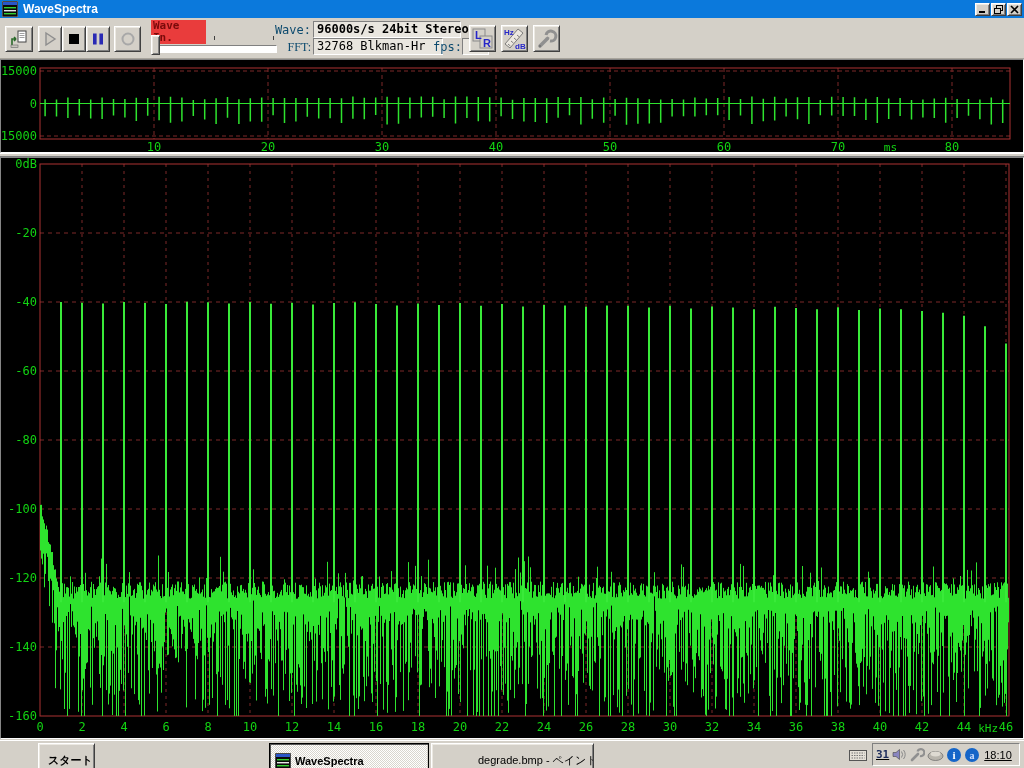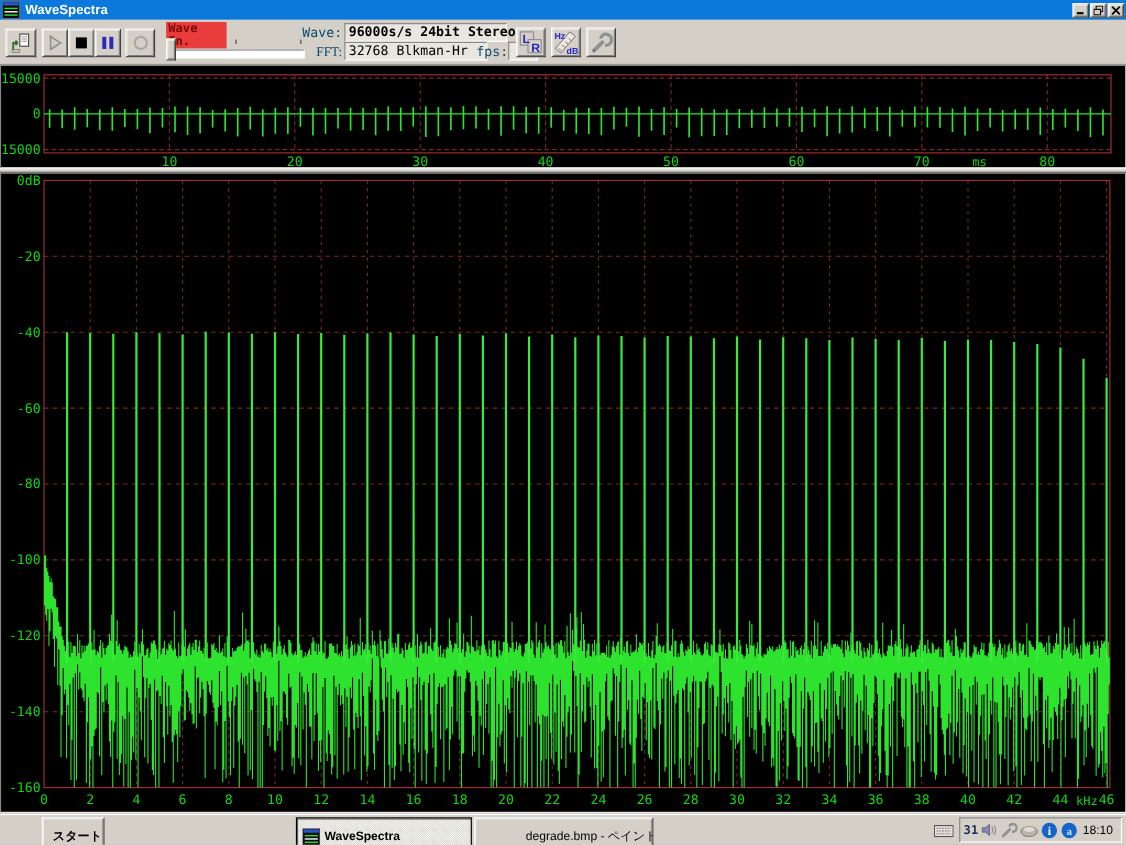--- a/index.html
+++ b/index.html
@@ -24,21 +24,21 @@
   .wavein{font:bold 11px "DejaVu Sans Mono",monospace;background:#e93c3c;color:#7a0a0a;line-height:12px;padding:0 2px;}
   .tick{background:#404040;width:1px;height:4px;}
   .taskbar{left:0;top:740px;width:1024px;height:28px;background:#d4d0c8;border-top:1px solid #fff;}
   .taskbtn{position:absolute;top:2px;height:35px;display:flex;align-items:center;gap:4px;padding:0 5px;
            font-size:11px;color:#000;white-space:nowrap;overflow:hidden;cursor:default;margin-left:36px;}
   .taskbtn.active{border-color:#808080 #ffffff #ffffff #808080;box-shadow:inset 1px 1px 0 #565656, inset -1px -1px 0 #d4d0c8;
            font-weight:bold;background-color:#d9d6ce;
            background-image:linear-gradient(45deg,#fff 25%,transparent 25%,transparent 75%,#fff 75%),
                             linear-gradient(45deg,#fff 25%,transparent 25%,transparent 75%,#fff 75%);
            background-size:2px 2px;background-position:0 0,1px 1px;}
-  .tray{position:absolute;left:872px;top:2px;width:148px;height:23px;display:flex;align-items:center;gap:2px;padding:0 3px;}
+  .tray{position:absolute;left:872px;top:2px;width:148px;height:23px;display:flex;align-items:center;gap:2px;padding:0 3px;text-decoration:underline;}
   .trayclock{font-size:11px;margin-left:2px;color:#000;}
   svg{display:block;}
 </style>
 </head>
 <body>
 
 <div class="screen">
 
   <div class="abs titlebar">
     <svg width="16" height="16">

